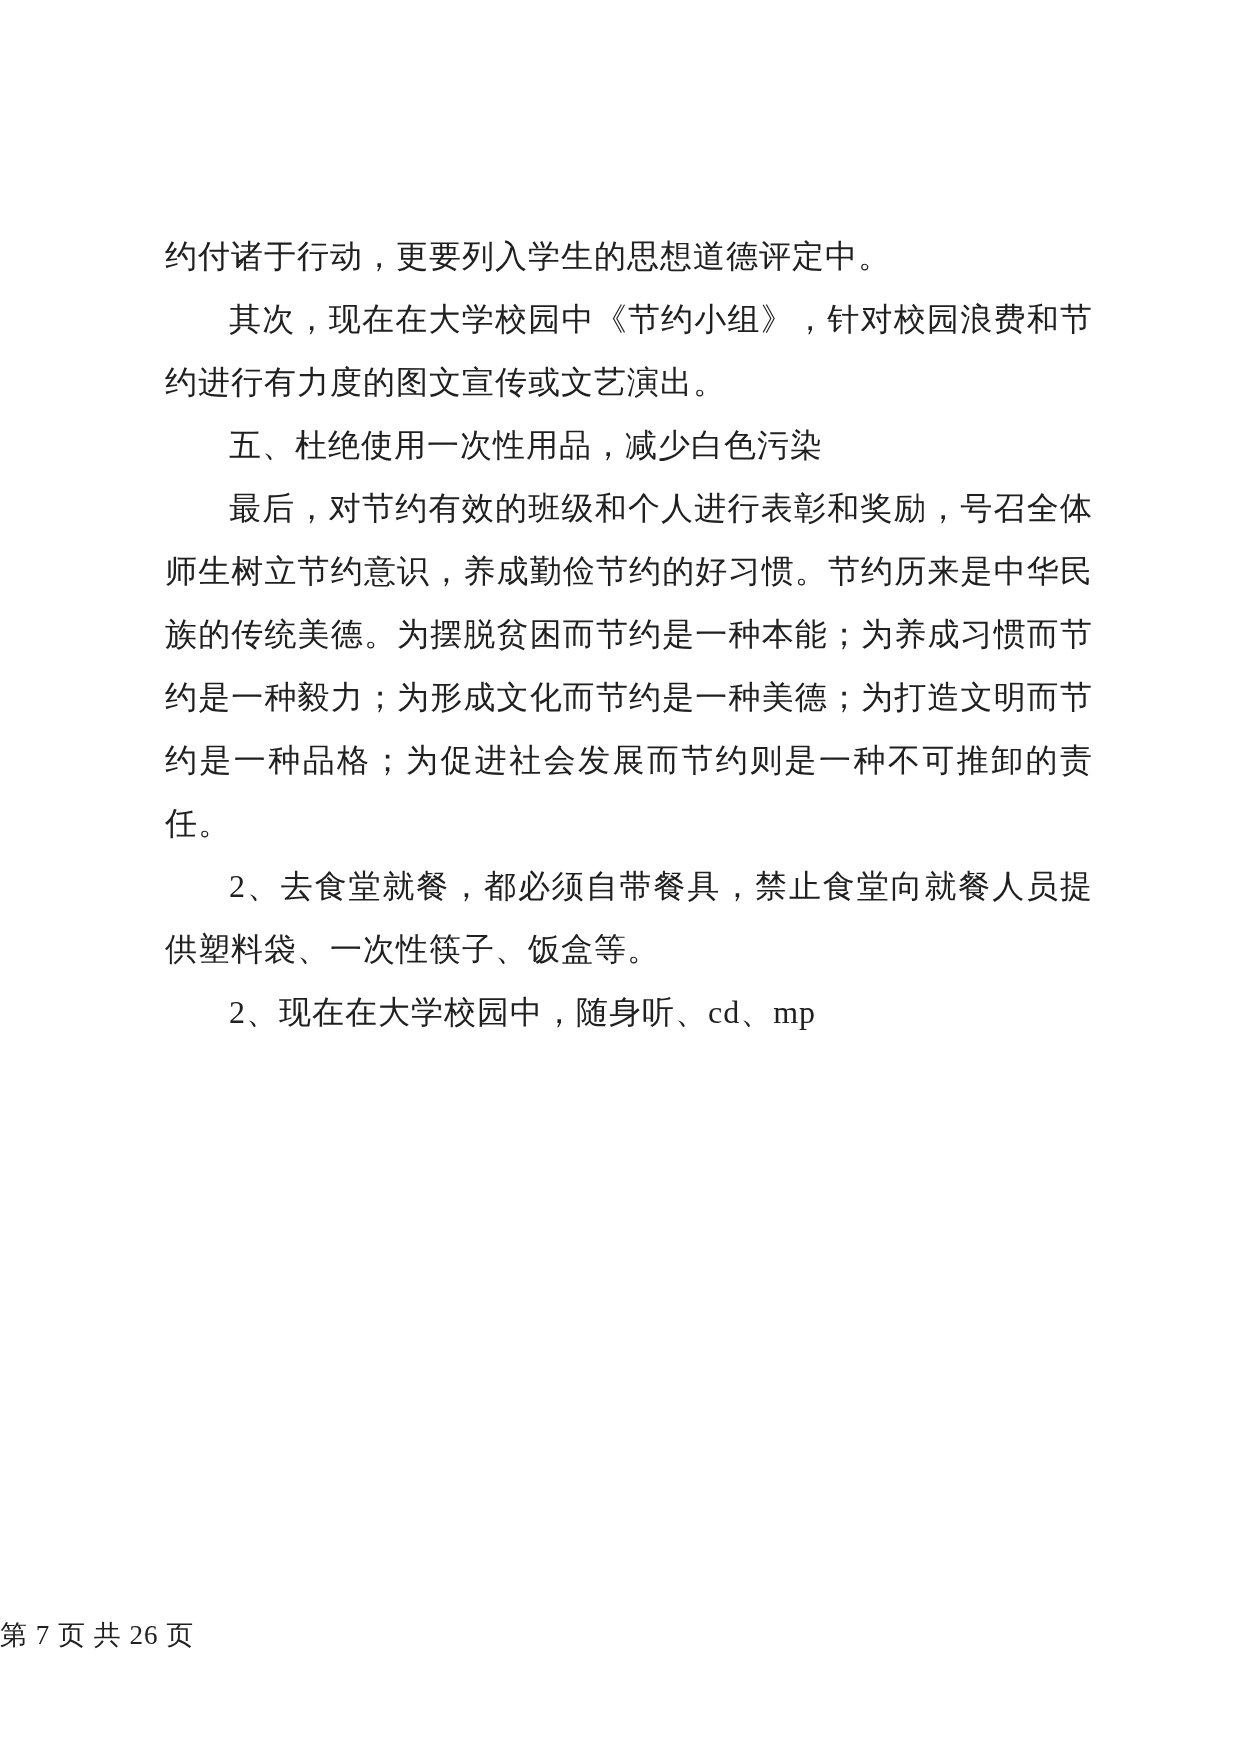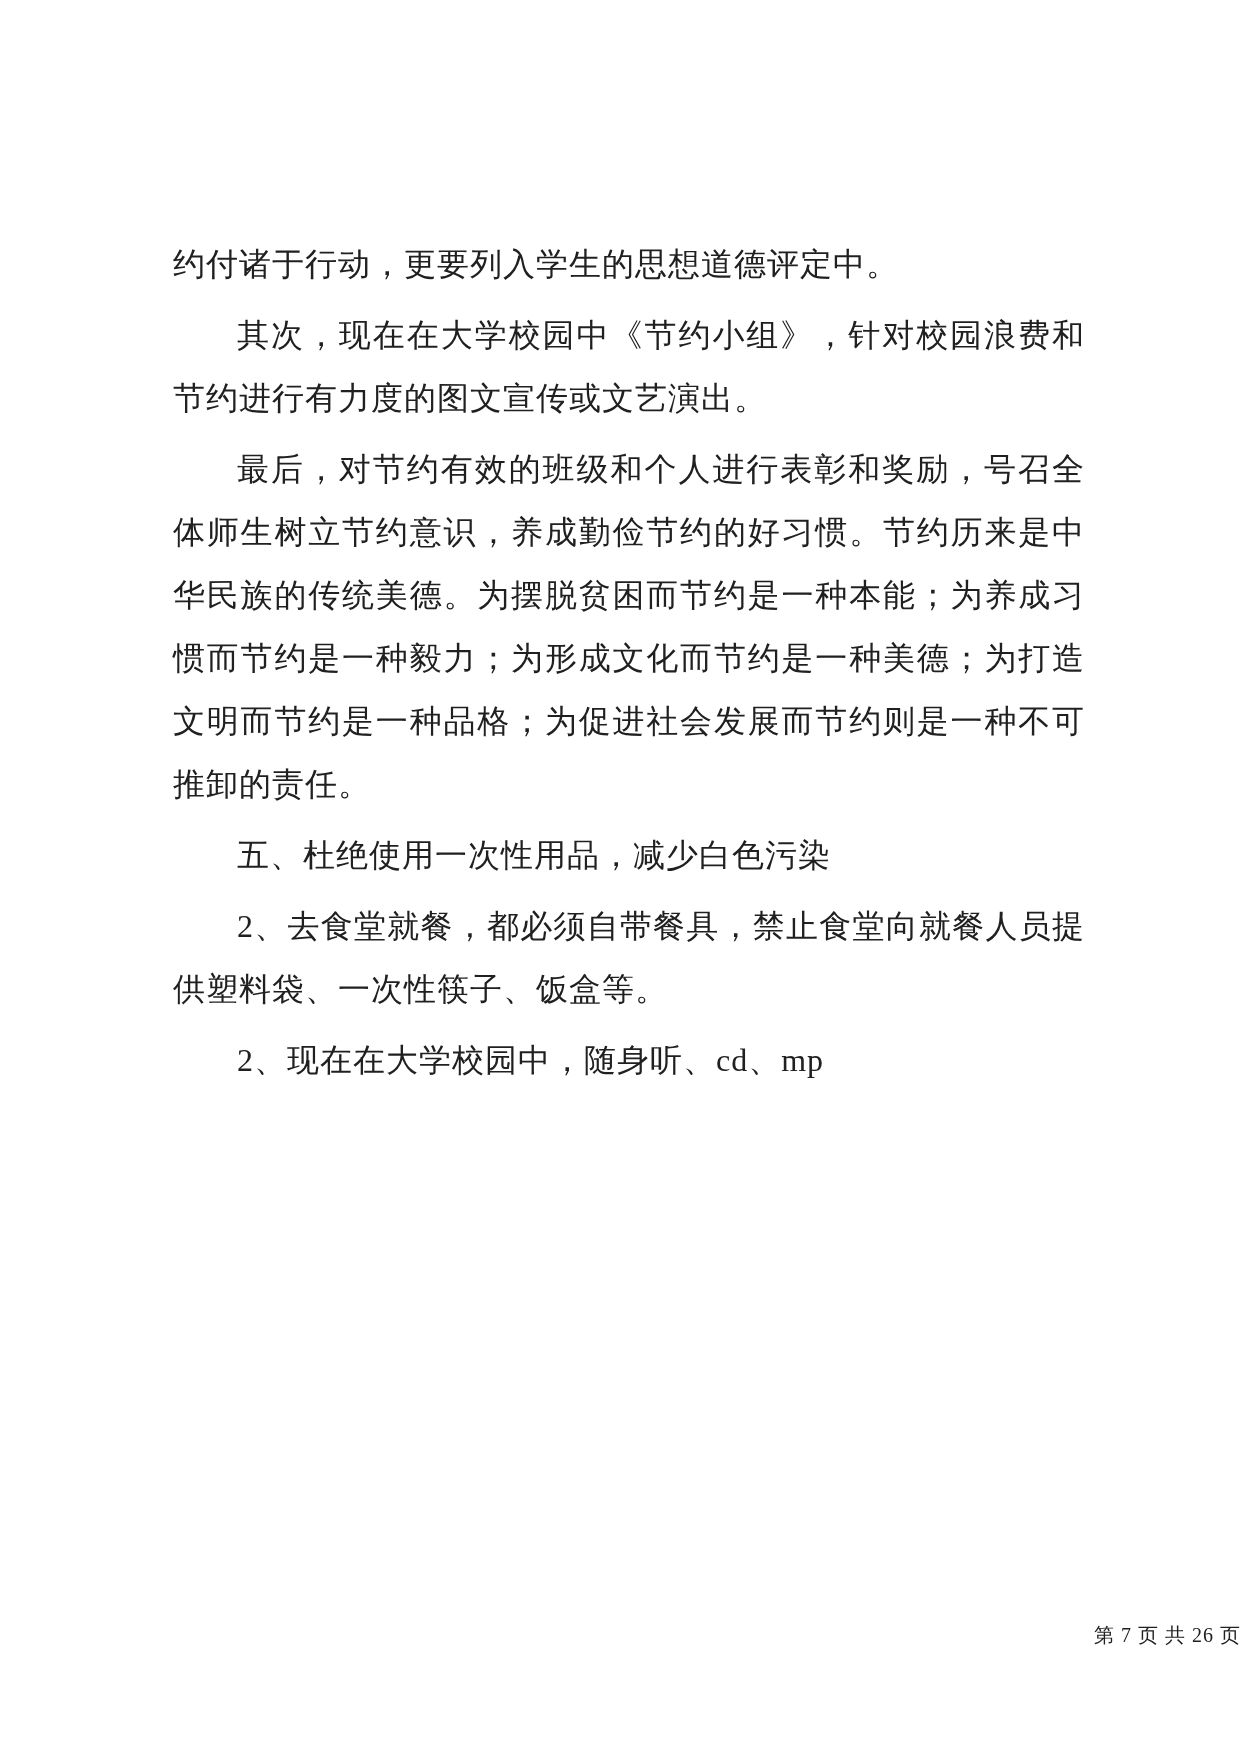--- a/index.html
+++ b/index.html
@@ -21,45 +21,45 @@
     top: 225px;
     width: 928px;
     font-size: 32px;
     line-height: 63px;
     color: #202020;
     text-align: justify;
     text-justify: inter-ideograph;
     letter-spacing: 1px;
   }
   .content p {
-    margin: 8px;
+    margin: 0;
     padding: 0;
     text-indent: 2em;
   }
   .content p.no-indent {
     text-indent: 0;
   }
   .footer {
     position: absolute;
     left: 0;
     top: 1612px;
     width: 100%;
-    text-align: right;
-    font-size: 20px;
+    text-align: left;
+    font-size: 27px;
     line-height: 46px;
     color: #202020;
     letter-spacing: 1px;
   }
 </style>
 </head>
 <body>
 
 <div class="page">
   <div class="content">
     <p class="no-indent">约付诸于行动，更要列入学生的思想道德评定中。</p>
     <p>其次，现在在大学校园中《节约小组》，针对校园浪费和节约进行有力度的图文宣传或文艺演出。</p>
+    <p>五、杜绝使用一次性用品，减少白色污染</p>
     <p>最后，对节约有效的班级和个人进行表彰和奖励，号召全体师生树立节约意识，养成勤俭节约的好习惯。节约历来是中华民族的传统美德。为摆脱贫困而节约是一种本能；为养成习惯而节约是一种毅力；为形成文化而节约是一种美德；为打造文明而节约是一种品格；为促进社会发展而节约则是一种不可推卸的责任。</p>
-    <p>五、杜绝使用一次性用品，减少白色污染</p>
     <p>2、去食堂就餐，都必须自带餐具，禁止食堂向就餐人员提供塑料袋、一次性筷子、饭盒等。</p>
     <p>2、现在在大学校园中，随身听、cd、mp</p>
   </div>
   <div class="footer">第 7 页 共 26 页</div>
 </div>
 
 </body></html>

